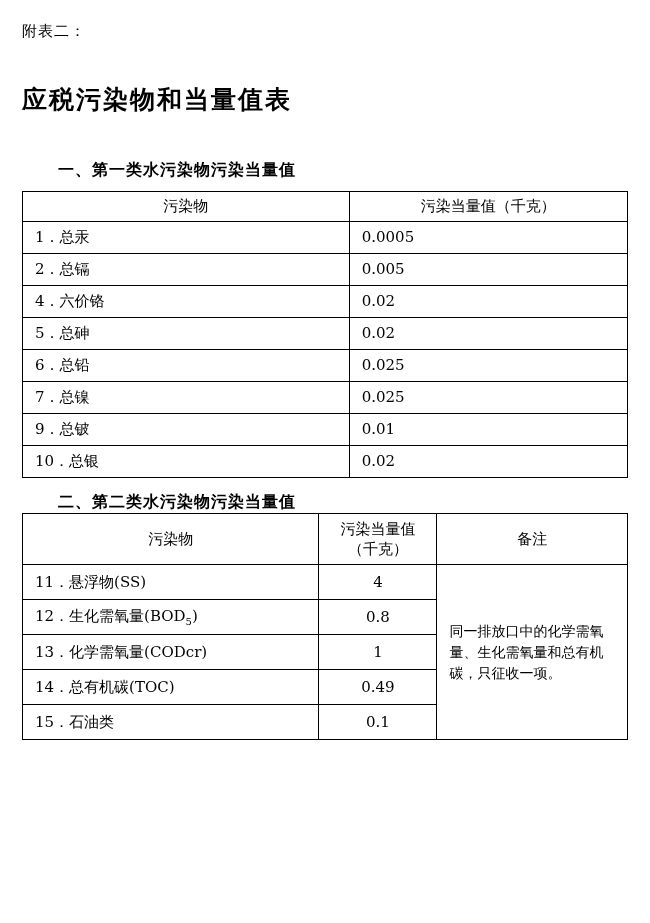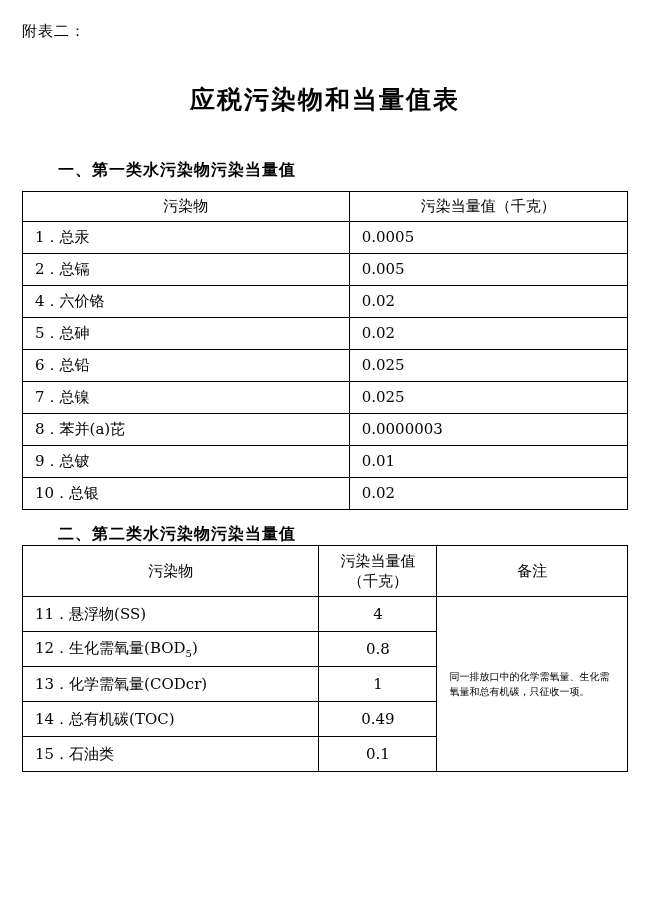--- a/index.html
+++ b/index.html
@@ -23,21 +23,21 @@
     padding: 0 22px;
   }
   .doc-label {
     margin-top: 22px;
     font-size: 15px;
     letter-spacing: 1px;
     font-family: "DejaVu Serif", "Liberation Serif", serif;
   }
   .doc-title {
     margin-top: 42px;
-    text-align: center;
+    text-align: left;
     font-size: 25px;
     font-weight: bold;
     letter-spacing: 2px;
     font-family: "DejaVu Serif", "Liberation Serif", serif;
   }
   .section-heading {
     margin-top: 44px;
     margin-bottom: 10px;
     font-size: 16px;
     font-weight: bold;
@@ -73,21 +73,21 @@
 
   .t2 col.c1 { width: 49%; }
   .t2 col.c2 { width: 19.5%; }
   .t2 col.c3 { width: 31.5%; }
   .t2 td.name { text-align: left; height: 24px; }
   .t2 td.val  { text-align: center; }
   .t2 td.note {
     text-align: left;
     vertical-align: middle;
     line-height: 1.5;
-    font-size: 10px;
+    font-size: 14px;
   }
   .t2 th.hd2 { line-height: 1.35; }
   sub { font-size: 10px; }
 </style>
 </head>
 <body>
 
 <div class="page">
 
   <div class="doc-label">附表二：</div>
@@ -124,24 +124,20 @@
         <td class="name">5．总砷</td>
         <td class="val">0.02</td>
       </tr>
       <tr>
         <td class="name">6．总铅</td>
         <td class="val">0.025</td>
       </tr>
       <tr>
         <td class="name">7．总镍</td>
         <td class="val">0.025</td>
-      </tr>
-      <tr>
-        <td class="name">8．苯并(a)芘</td>
-        <td class="val">0.0000003</td>
       </tr>
       <tr>
         <td class="name">9．总铍</td>
         <td class="val">0.01</td>
       </tr>
       <tr>
         <td class="name">10．总银</td>
         <td class="val">0.02</td>
       </tr>
     </tbody>

